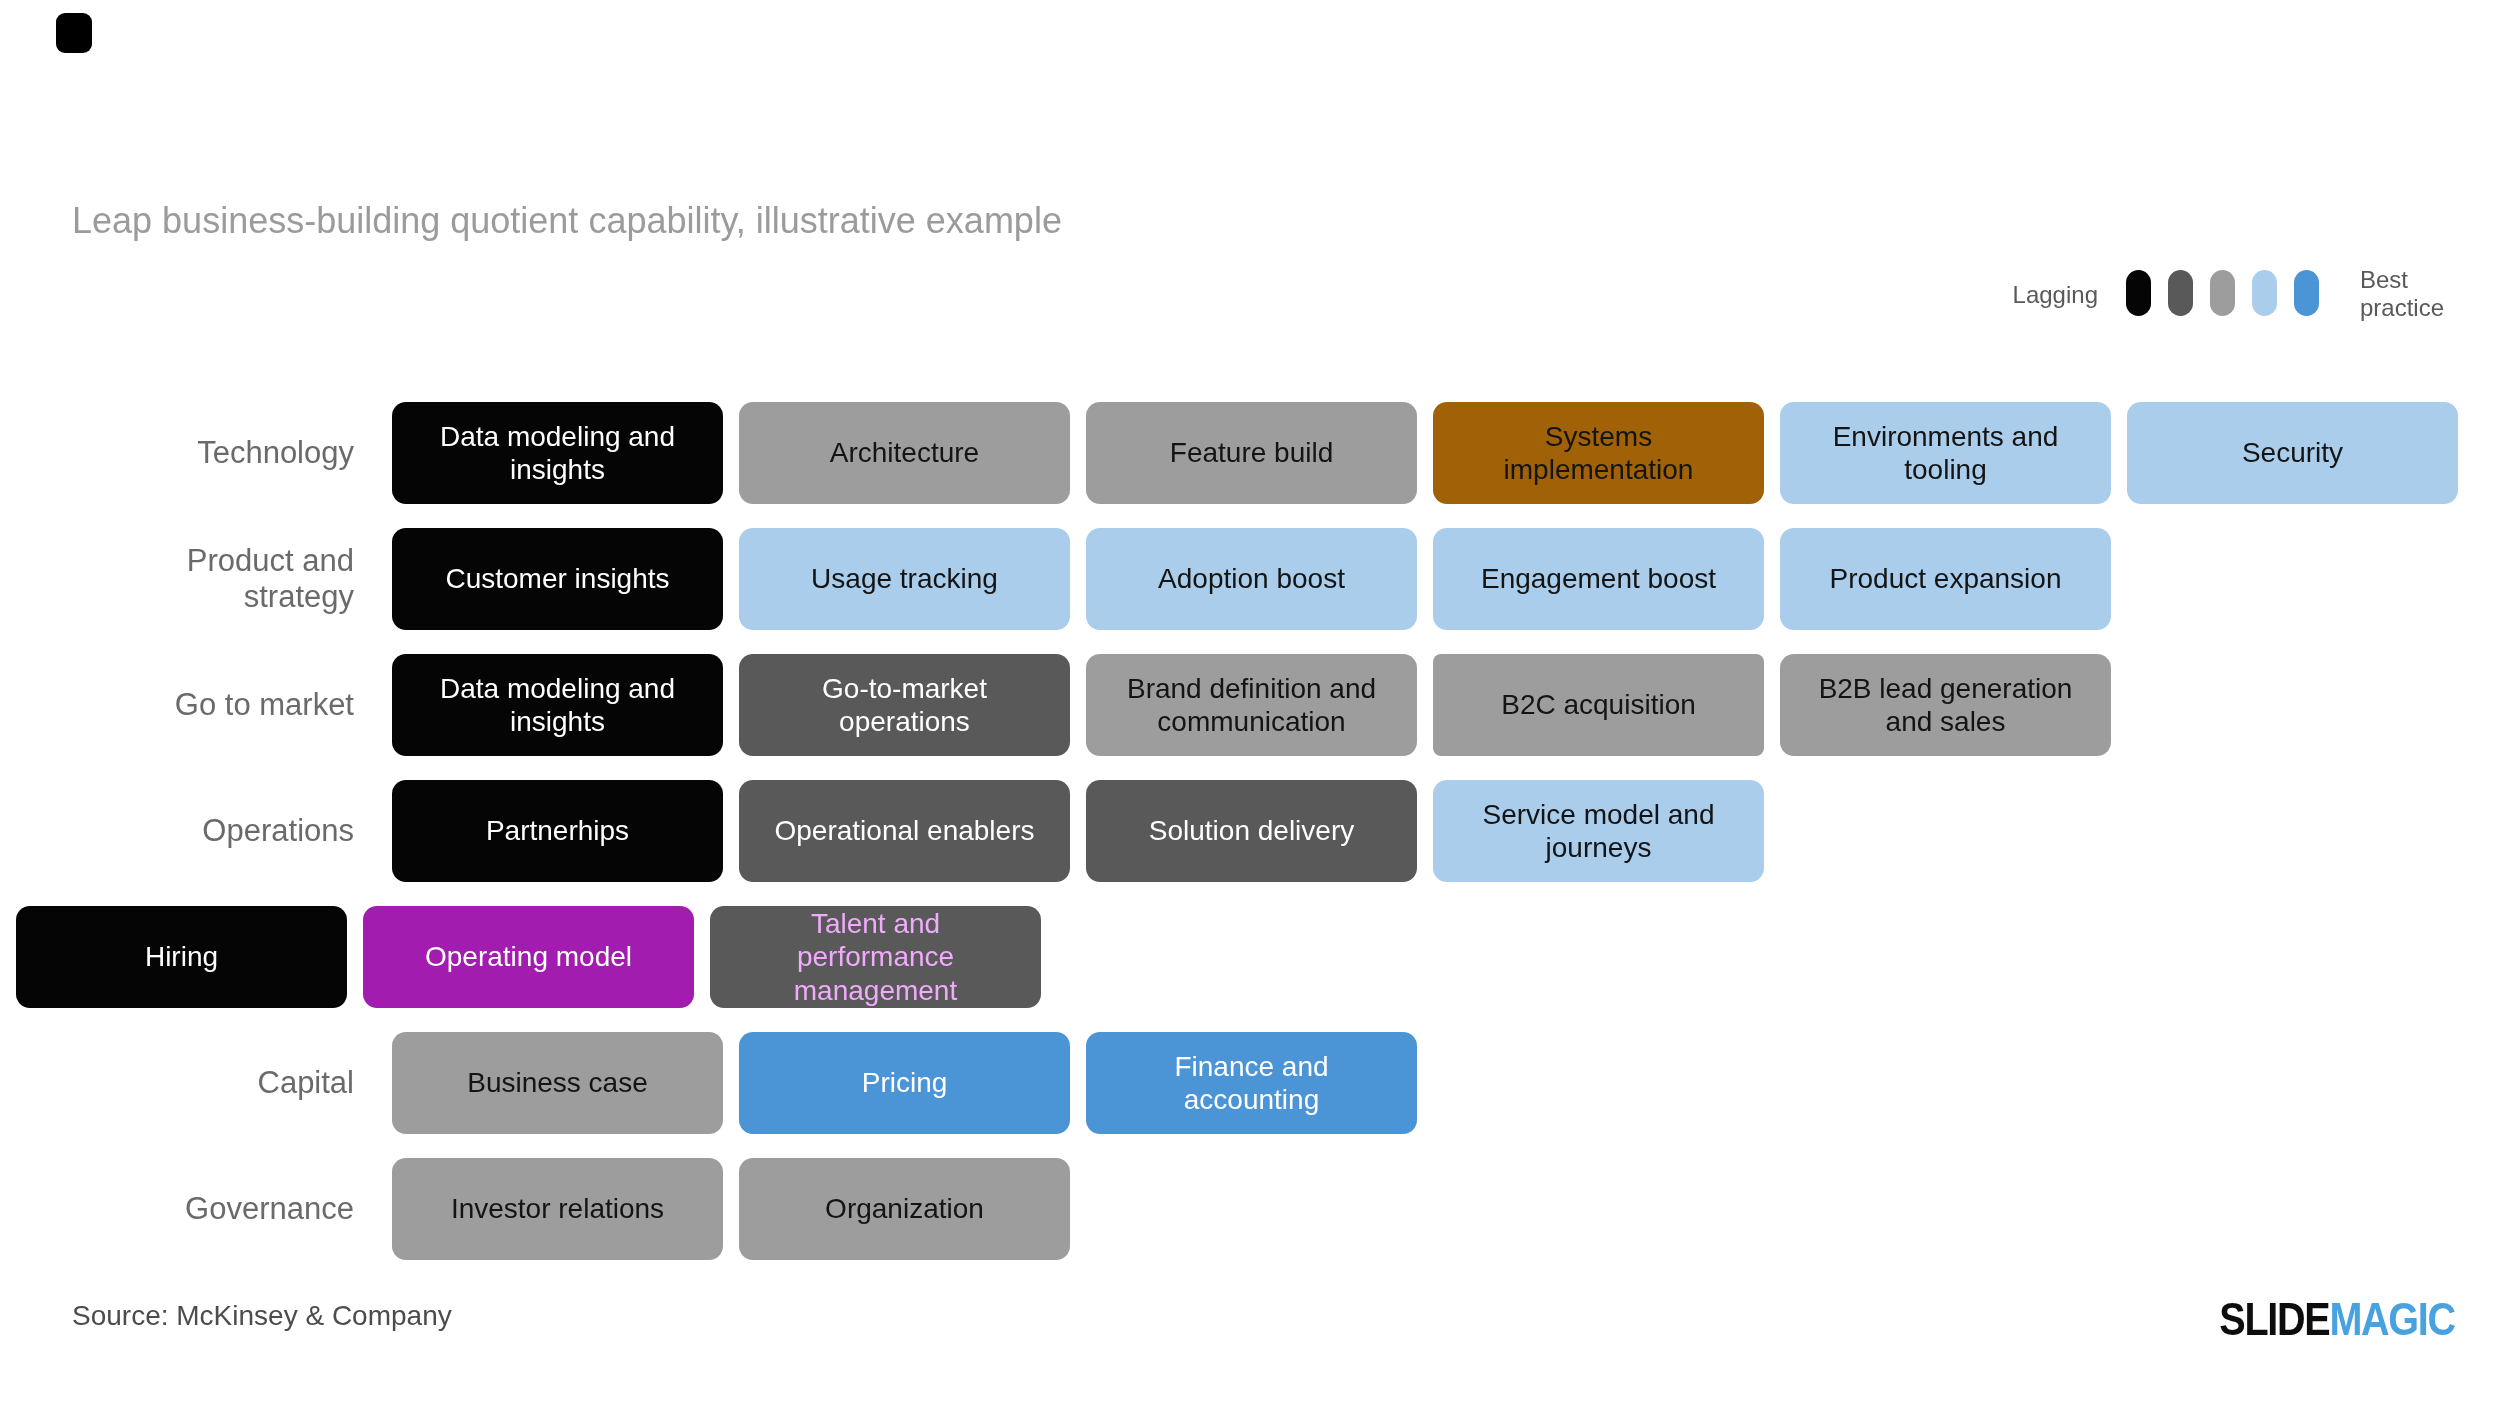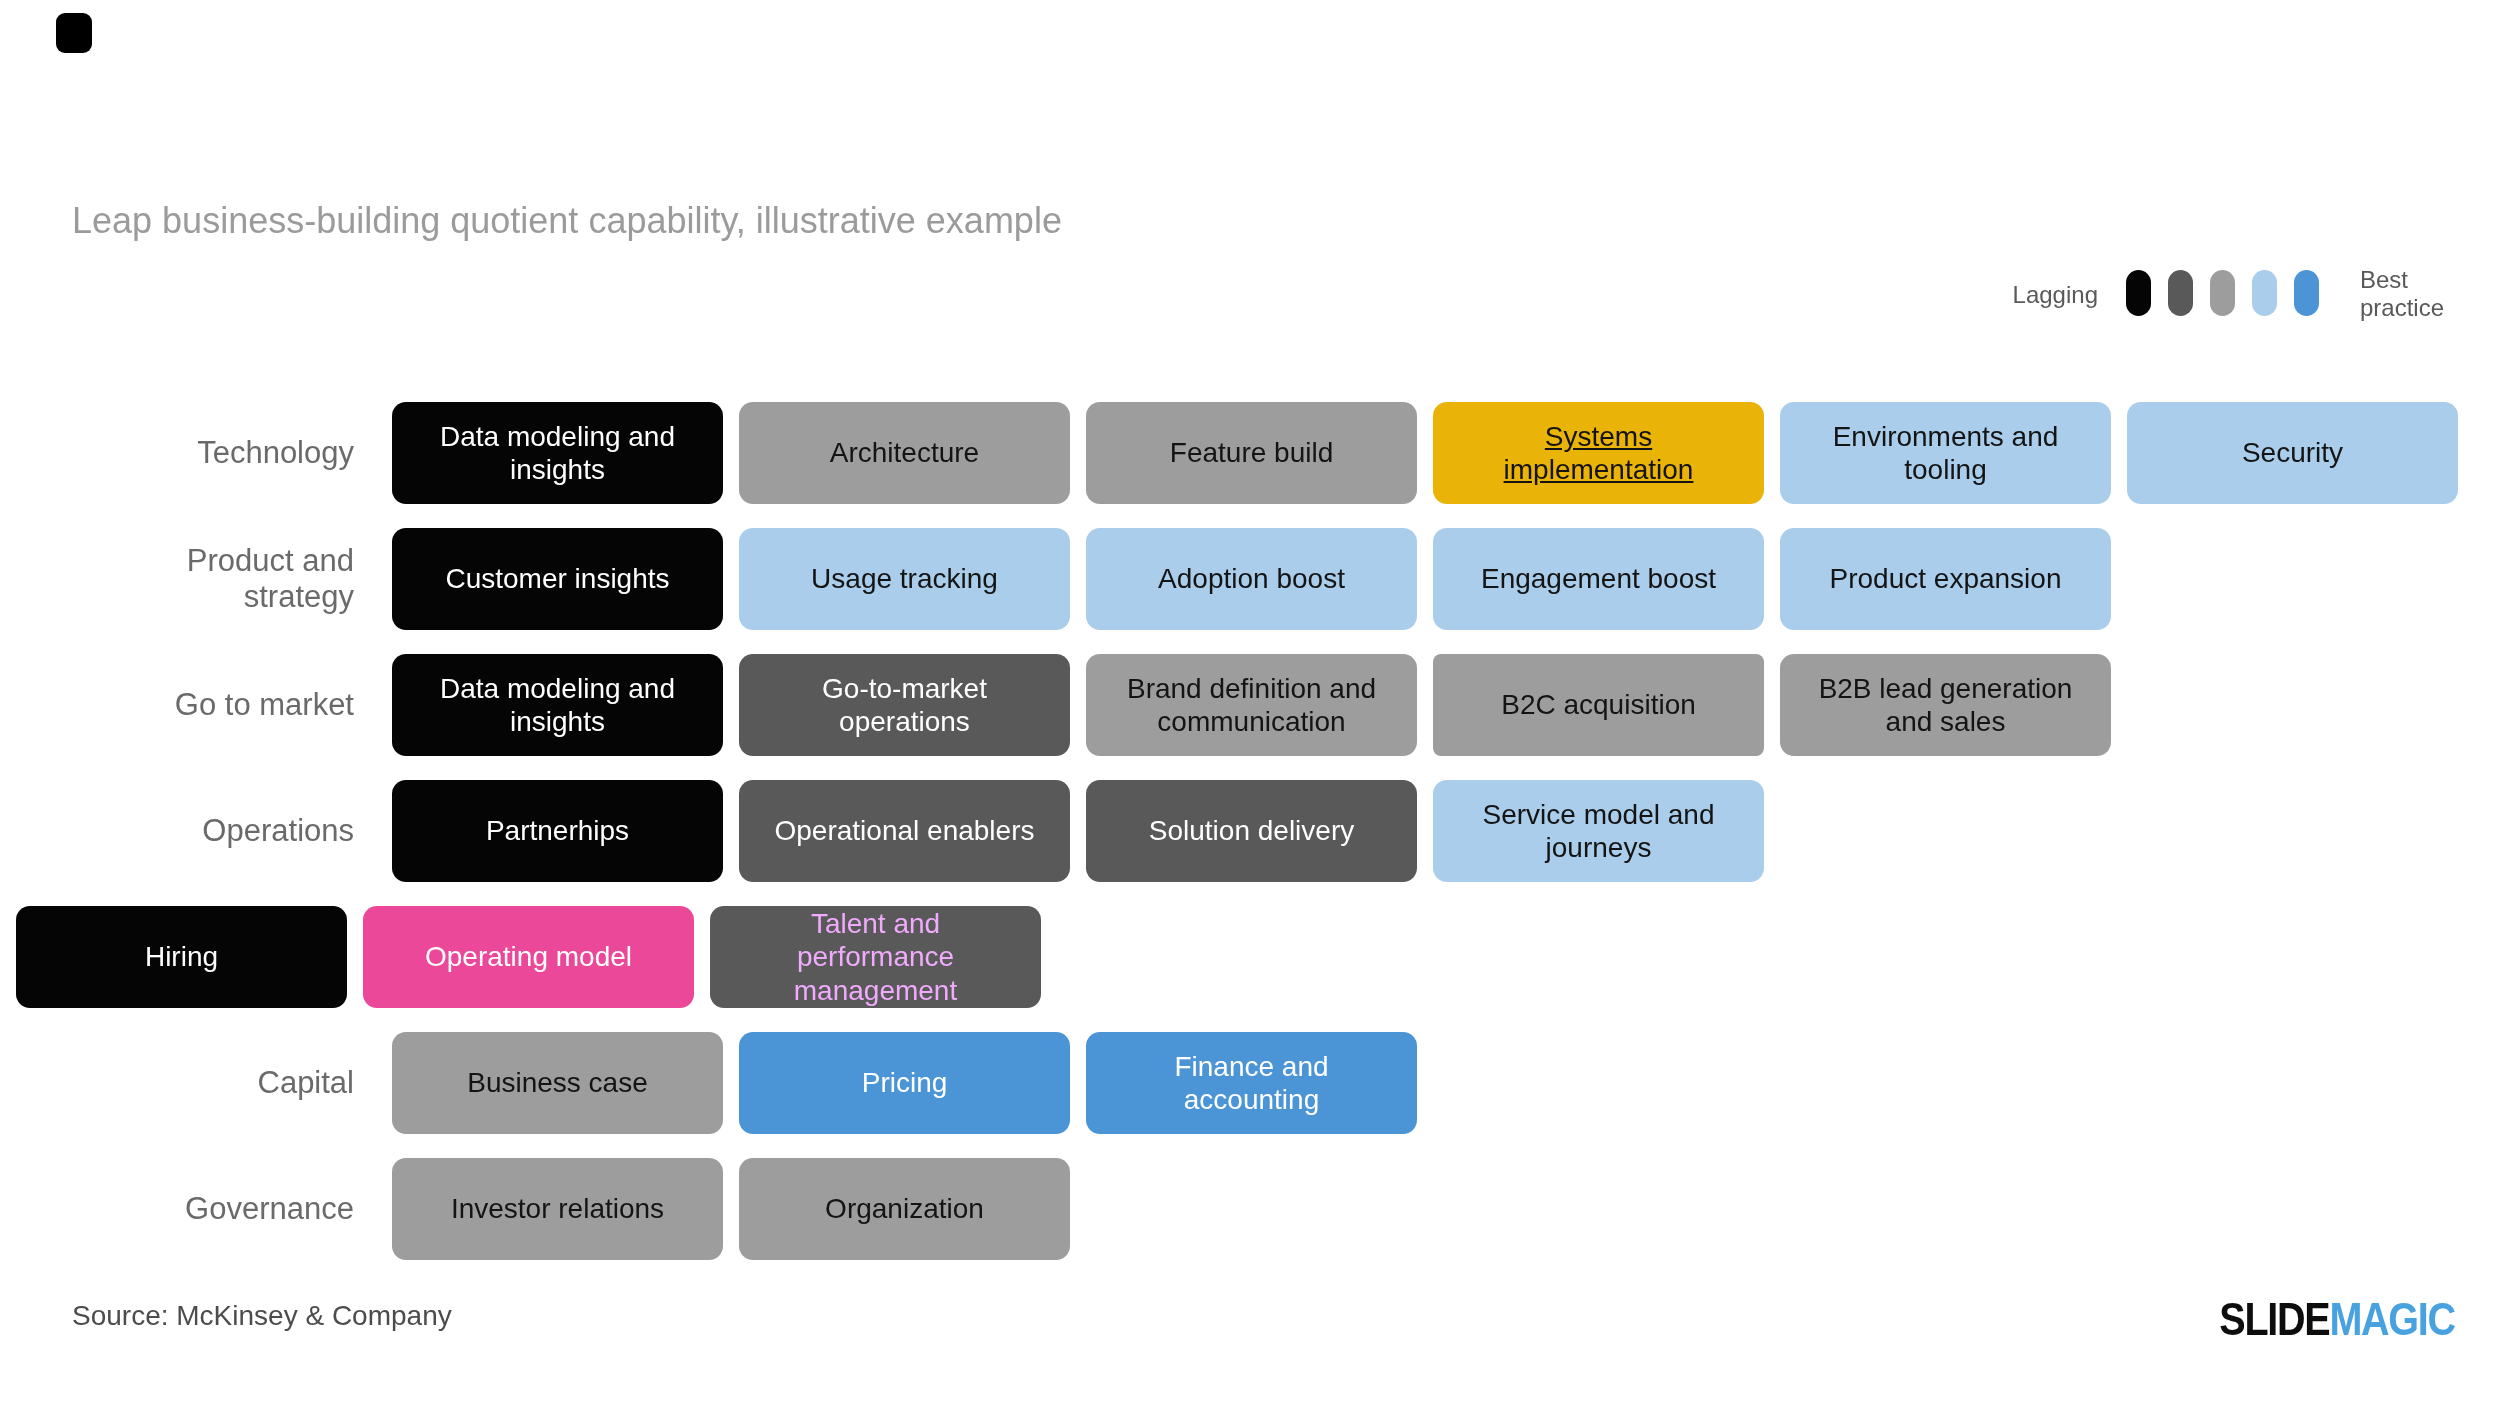--- a/index.html
+++ b/index.html
@@ -136,21 +136,21 @@
       </div>
     <span class="legend-right">Best practice</span>
   </div>
 
   <div class="matrix">
       <div class="m-row">
         <div class="m-label">Technology</div>
         <div class="cell" style="background: rgb(5, 5, 5); color: rgb(255, 255, 255);">Data modeling and insights</div>
         <div class="cell" style="background: rgb(157, 157, 157); color: rgb(20, 20, 20);">Architecture</div>
         <div class="cell" style="background: rgb(157, 157, 157); color: rgb(20, 20, 20);">Feature build</div>
-        <div class="cell" style="background: #eab308; color: rgb(20, 20, 20); text-decoration: underline;">Systems implementation</div>
+        <div class="cell" style="background: #a16207; color: rgb(20, 20, 20);">Systems implementation</div>
         <div class="cell" style="background: rgb(169, 205, 234); color: rgb(20, 20, 20);">Environments and tooling</div>
         <div class="cell" style="background: rgb(169, 205, 234); color: rgb(20, 20, 20);">Security</div>
       </div>
       <div class="m-row">
         <div class="m-label">Product and strategy</div>
         <div class="cell" style="background: rgb(5, 5, 5); color: rgb(255, 255, 255);">Customer insights</div>
         <div class="cell" style="background: rgb(169, 205, 234); color: rgb(20, 20, 20);">Usage tracking</div>
         <div class="cell" style="background: rgb(169, 205, 234); color: rgb(20, 20, 20);">Adoption boost</div>
         <div class="cell" style="background: rgb(169, 205, 234); color: rgb(20, 20, 20);">Engagement boost</div>
         <div class="cell" style="background: rgb(169, 205, 234); color: rgb(20, 20, 20);">Product expansion</div>
@@ -165,21 +165,21 @@
       </div>
       <div class="m-row">
         <div class="m-label">Operations</div>
         <div class="cell" style="background: rgb(5, 5, 5); color: rgb(255, 255, 255);">Partnerhips</div>
         <div class="cell" style="background: rgb(89, 89, 89); color: rgb(255, 255, 255);">Operational enablers</div>
         <div class="cell" style="background: rgb(89, 89, 89); color: rgb(255, 255, 255);">Solution delivery</div>
         <div class="cell" style="background: rgb(169, 205, 234); color: rgb(20, 20, 20);">Service model and journeys</div>
       </div>
       <div class="m-row">
         <div class="cell" style="background: rgb(5, 5, 5); color: rgb(255, 255, 255);">Hiring</div>
-        <div class="cell" style="background: #ec4899; color: rgb(255, 255, 255); text-align: right;">Operating model</div>
+        <div class="cell" style="background: #a21caf; color: rgb(255, 255, 255); text-align: right;">Operating model</div>
         <div class="cell" style="background: rgb(89, 89, 89); color: #f0abfc;">Talent and performance management</div>
       </div>
       <div class="m-row">
         <div class="m-label">Capital</div>
         <div class="cell" style="background: rgb(157, 157, 157); color: rgb(20, 20, 20);">Business case</div>
         <div class="cell" style="background: rgb(75, 149, 215); color: rgb(255, 255, 255);">Pricing</div>
         <div class="cell" style="background: rgb(75, 149, 215); color: rgb(255, 255, 255);">Finance and accounting</div>
       </div>
       <div class="m-row">
         <div class="m-label">Governance</div>

